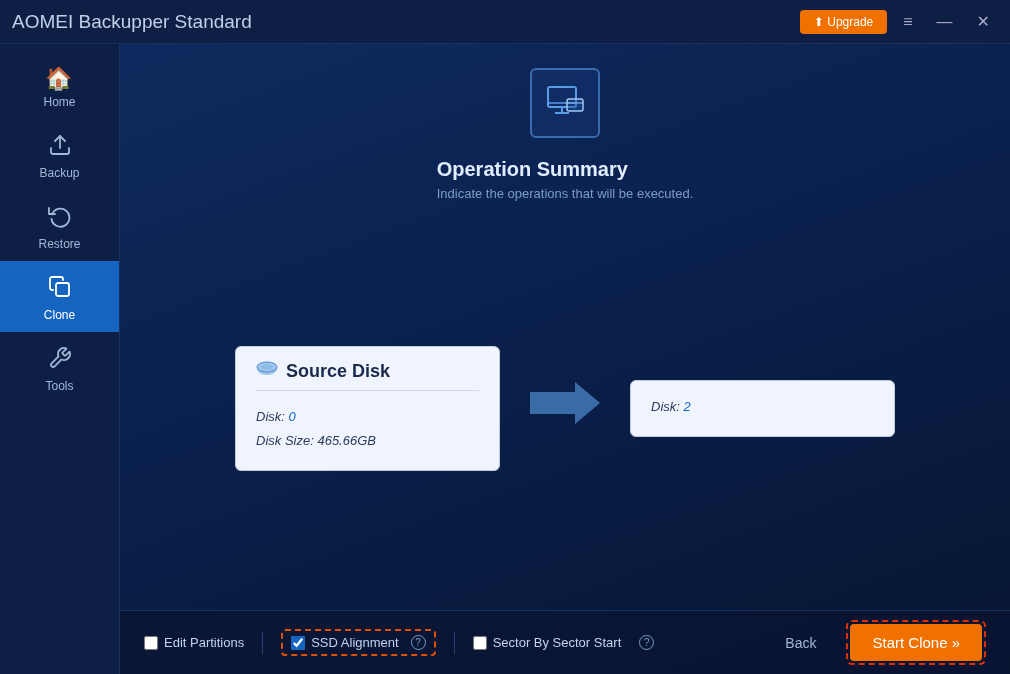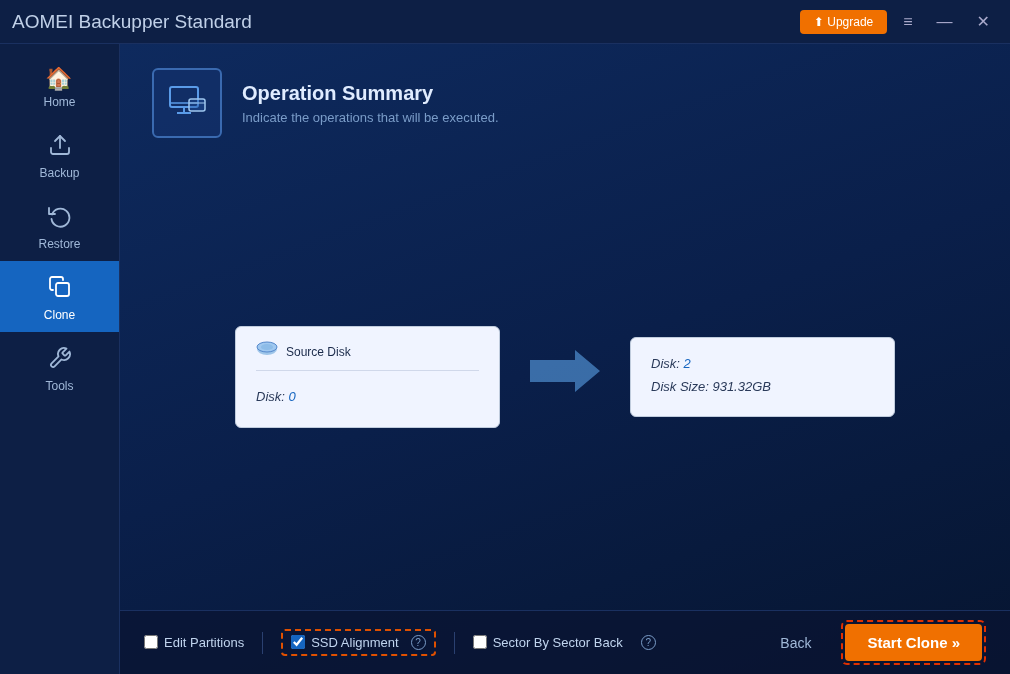--- a/index.html
+++ b/index.html
@@ -101,20 +101,21 @@
       flex-direction: column;
       position: relative;
     }
 
     
     .op-header {
       display: flex;
       align-items: center;
       padding: 24px 32px 16px;
       gap: 20px;
+      flex-direction: column;
     }
     .op-icon-box {
       width: 70px;
       height: 70px;
       border: 2px solid #3a6ab0;
       border-radius: 6px;
       display: flex;
       align-items: center;
       justify-content: center;
       background: rgba(20,50,110,0.6);
@@ -145,22 +146,22 @@
       border-radius: 6px;
       padding: 14px 20px 18px;
       width: 265px;
       color: #1a2a4a;
       border: 1px solid #c0ccdd;
     }
     .disk-card-header {
       display: flex;
       align-items: center;
       gap: 8px;
-      font-size: 12px;
-      font-weight: 400;
+      font-size: 18px;
+      font-weight: 700;
       margin-bottom: 14px;
       color: #1a2a4a;
       padding-bottom: 8px;
       border-bottom: 1px solid #d0d8ea;
     }
     .disk-icon {
       font-size: 18px;
       color: #5588cc;
     }
     .disk-info {
@@ -184,21 +185,21 @@
       display: flex;
       align-items: center;
       padding: 12px 24px;
       background: rgba(10,20,50,0.7);
       border-top: 1px solid #1a3060;
       gap: 18px;
       height: 64px;
     }
     .checkbox-label {
       display: flex;
-      align-items: flex-start;
+      align-items: flex-end;
       gap: 6px;
       font-size: 13px;
       color: #c0d4ee;
       cursor: pointer;
     }
     .checkbox-label input[type=checkbox] {
       width: 14px;
       height: 14px;
       cursor: pointer;
       accent-color: #1565c0;
@@ -232,21 +233,21 @@
       cursor: pointer;
       padding: 6px 12px;
     }
     .start-clone-btn {
       background: #f07000;
       color: #fff;
       border: 2px dashed #e03000;
       border-radius: 5px;
       padding: 10px 22px;
       font-size: 15px;
-      font-weight: 700;
+      font-weight: 400;
       cursor: pointer;
       display: flex;
       align-items: center;
       gap: 6px;
     }
 
     
     .sep { width: 1px; height: 22px; background: #2a4070; }
   </style>
 </head>
@@ -340,36 +341,36 @@
               <ellipse cx="11" cy="6" rx="10" ry="5" fill="#a0c8f0" stroke="#5588cc" stroke-width="1"></ellipse>
               <ellipse cx="11" cy="6" rx="6" ry="3" fill="#7ab0e0" opacity="0.5"></ellipse>
             </svg>
           </span>
           <span>Source Disk</span>
         </div>
         <div class="disk-info">
           <div>
             <span>Disk:</span> <span class="val">0</span>
           </div>
+          <div>
+            <span>Disk Size:</span> <span>465.66GB</span>
+          </div>
         </div>
       </div>
 
       <div class="arrow-icon">
         <svg width="70" height="50" viewBox="0 0 70 50" fill="none">
           <polygon points="0,14 45,14 45,4 70,25 45,46 45,36 0,36" fill="#5599dd" opacity="0.75"></polygon>
         </svg>
       </div>
 
       <div class="disk-card">
         <div class="disk-info">
           <div>
             <span>Disk:</span> <span class="val">2</span>
-          </div>
-          <div>
-            <span>Disk Size:</span> <span>931.32GB</span>
           </div>
         </div>
       </div>
 
     </div>
 
     <div class="bottom-bar">
 
       <label class="checkbox-label">
         <input type="checkbox" style="">
@@ -383,21 +384,21 @@
           <input type="checkbox" checked="" style="">
           <span>SSD Alignment</span>
         </label>
         <span class="help-icon">?</span>
       </div>
 
       <div class="sep"></div>
 
       <label class="checkbox-label">
         <input type="checkbox" style="">
-        <span>Sector By Sector Back</span>
+        <span>Sector By Sector Start</span>
       </label>
       <span class="help-icon">?</span>
 
       <div class="spacer"></div>
 
       <button class="back-btn">Back</button>
 
       <div style="border: 2px dashed #e03000; border-radius: 6px; padding: 2px;">
         <button class="start-clone-btn" style="border: none; border-radius: 4px;">Start Clone »</button>
       </div>

